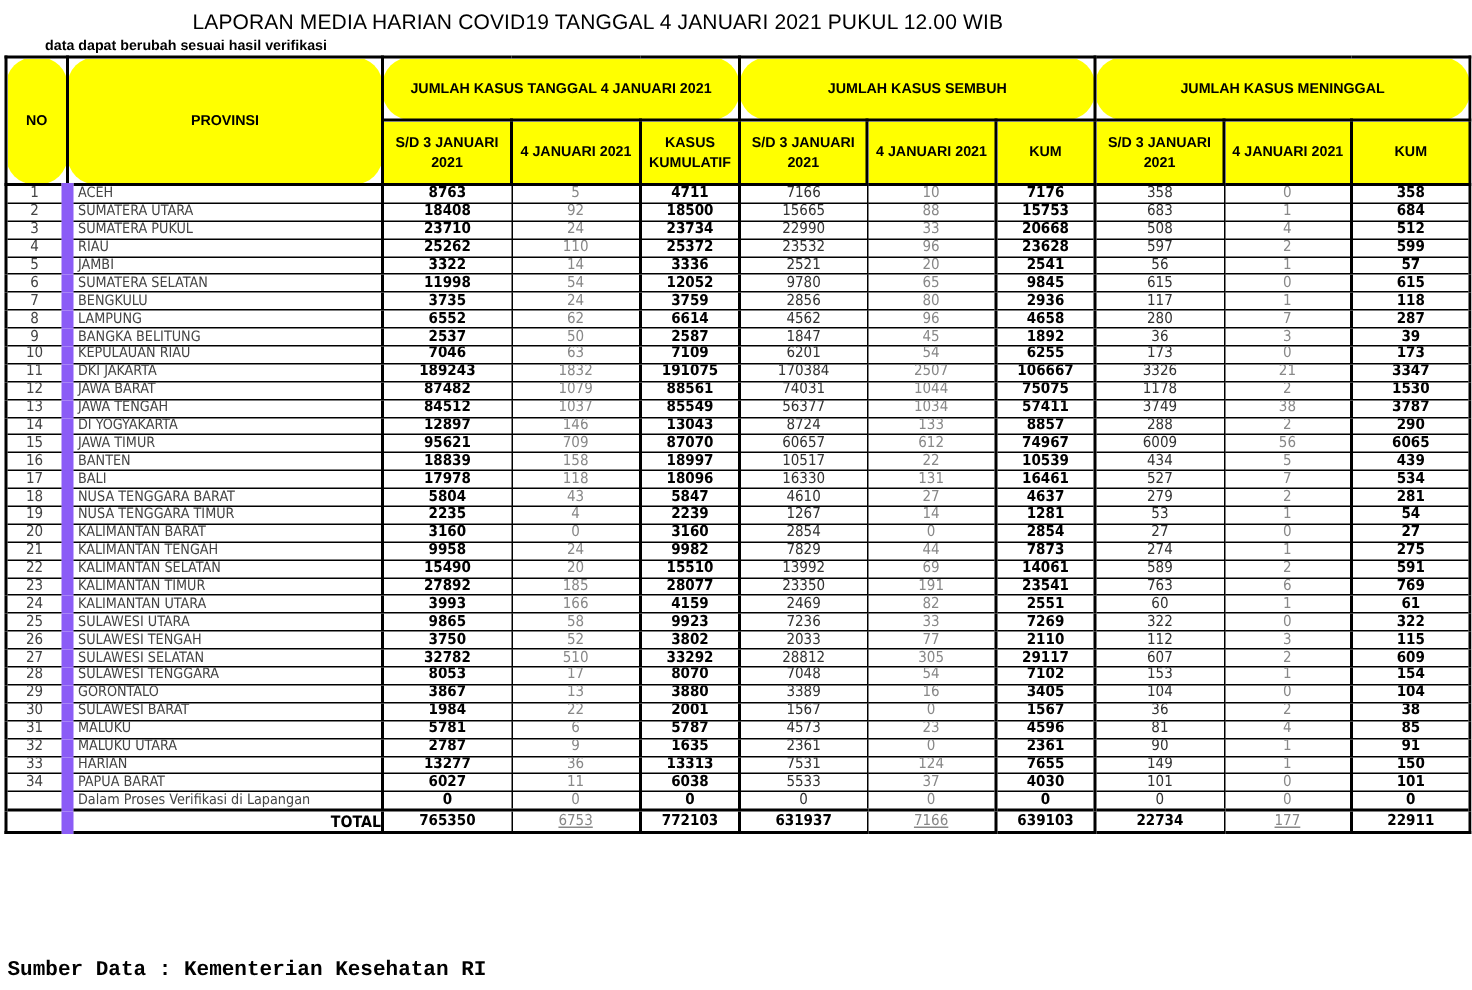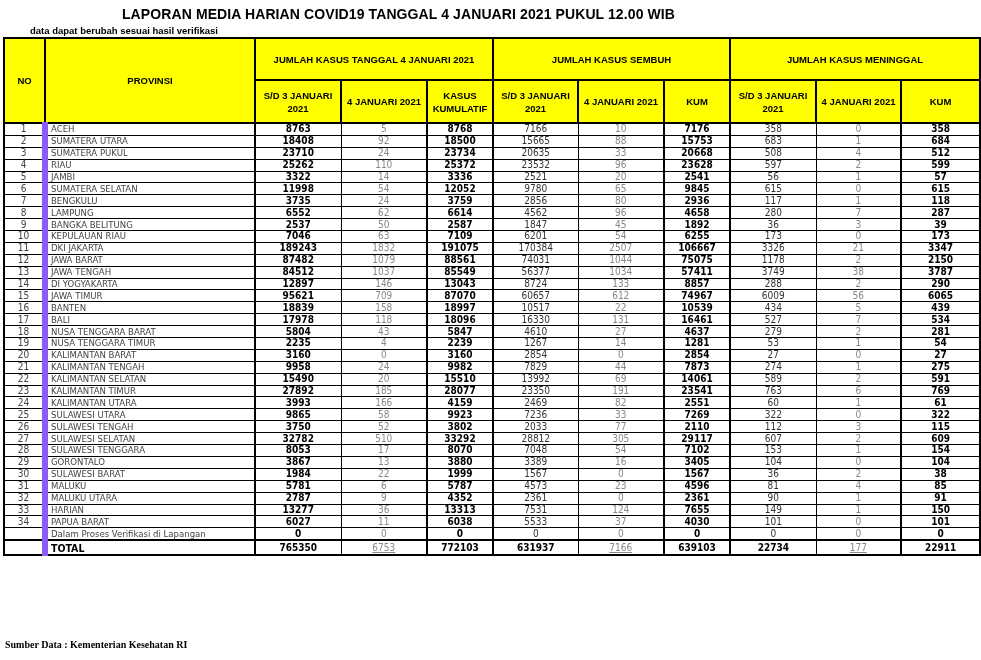--- a/index.html
+++ b/index.html
@@ -1,35 +1,35 @@
 <!DOCTYPE html>
 <html><head>
 <meta charset="utf-8">
 <style>
   html, body { margin:0; padding:0; background:#ffffff; }
   body { width:981px; height:660px; position:relative; overflow:hidden; font-family:"Liberation Sans", sans-serif; color:#000; }
-  .title { position:absolute; left:0; width:797px; top:6px; text-align:center; font-weight:bold; font-size:14px; letter-spacing:0.1px; }
+  .title { position:absolute; left:0; width:797px; top:6px; text-align:center; font-weight:normal; font-size:14px; letter-spacing:0.1px; }
   .subtitle { position:absolute; left:30px; top:25px; font-weight:bold; font-size:9.5px; }
   table.report { position:absolute; left:3px; top:37px; border-collapse:collapse; table-layout:fixed; width:976px; }
   table.report th, table.report td { border:1px solid #000; padding:0; overflow:hidden; white-space:nowrap; }
   table.report thead th { background:#ffff00; font-weight:bold; font-size:9.5px; text-align:center; line-height:13px; border:2px solid #000; }
-  table.report thead tr.h1 th { height:40px; }
+  table.report thead tr.h1 th { height:40px;border-radius:19px; }
   table.report thead tr.h2 th { height:41px; white-space:normal; }
   table.report tbody td { height:10.9px; font-size:10px; line-height:10px; text-align:center; font-family:"DejaVu Sans Condensed","DejaVu Sans", sans-serif; }
   table.report tbody td.no { color:#444; font-weight:normal; }
-  table.report tbody td.prov { text-align:left; padding-left:3px; color:#444; font-size:9.5px; border-left:6px solid #8b5cf6; }
+  table.report tbody td.prov { text-align:left; padding-left:3px; color:#444; font-size:9.5px; border-left:8px solid #8b5cf6; }
   table.report tbody td.bold { font-weight:bold; color:#000; border-left:2px solid #000; }
   table.report tbody td.day { color:#888; }
   table.report tbody td.plain { color:#333; border-left:2px solid #000; }
   table.report tbody td.lastcol { border-right:2px solid #000; }
   table.report tbody tr.total td { font-weight:bold; color:#000; border-top:2px solid #000; border-bottom:2px solid #000; height:13px; }
   table.report tbody tr.total td.day { font-weight:normal; color:#888;text-decoration:underline; }
-  table.report tbody tr.total td.prov { font-size:10.5px; color:#000; }
+  table.report tbody tr.total td.prov { font-size:10.5px; color:#000;text-align:right; }
   table.report tbody td:first-child { border-left:2px solid #000; }
-  .source { position:absolute; left:5px; top:639px; font-weight:bold; font-size:10px; font-family:Liberation Serif, serif; }
+  .source { position:absolute; left:5px; top:639px; font-weight:bold; font-size:14px; font-family:Liberation Mono, monospace; }
 </style>
 </head>
 <body>
 
 <div class="title">LAPORAN MEDIA HARIAN COVID19 TANGGAL 4 JANUARI 2021 PUKUL 12.00 WIB</div>
 <div class="subtitle">data dapat berubah sesuai hasil verifikasi</div>
 
 <table class="report">
   <colgroup>
     <col style="width:41px">
@@ -63,21 +63,21 @@
       <th>4 JANUARI 2021</th>
       <th>KUM</th>
     </tr>
   </thead>
   <tbody id="report-body">
       <tr>
         <td class="no">1</td>
         <td class="prov">ACEH</td>
         <td class="bold">8763</td>
         <td class="day">5</td>
-        <td class="bold">8768</td>
+        <td class="bold">4711</td>
         <td class="plain">7166</td>
         <td class="day">10</td>
         <td class="bold">7176</td>
         <td class="plain">358</td>
         <td class="day">0</td>
         <td class="bold lastcol">358</td>
       </tr>
       <tr>
         <td class="no">2</td>
         <td class="prov">SUMATERA UTARA</td>
@@ -90,21 +90,21 @@
         <td class="plain">683</td>
         <td class="day">1</td>
         <td class="bold lastcol">684</td>
       </tr>
       <tr>
         <td class="no">3</td>
         <td class="prov">SUMATERA PUKUL</td>
         <td class="bold">23710</td>
         <td class="day">24</td>
         <td class="bold">23734</td>
-        <td class="plain">20635</td>
+        <td class="plain">22990</td>
         <td class="day">33</td>
         <td class="bold">20668</td>
         <td class="plain">508</td>
         <td class="day">4</td>
         <td class="bold lastcol">512</td>
       </tr>
       <tr>
         <td class="no">4</td>
         <td class="prov">RIAU</td>
         <td class="bold">25262</td>
@@ -212,21 +212,21 @@
         <td class="no">12</td>
         <td class="prov">JAWA BARAT</td>
         <td class="bold">87482</td>
         <td class="day">1079</td>
         <td class="bold">88561</td>
         <td class="plain">74031</td>
         <td class="day">1044</td>
         <td class="bold">75075</td>
         <td class="plain">1178</td>
         <td class="day">2</td>
-        <td class="bold lastcol">2150</td>
+        <td class="bold lastcol">1530</td>
       </tr>
       <tr>
         <td class="no">13</td>
         <td class="prov">JAWA TENGAH</td>
         <td class="bold">84512</td>
         <td class="day">1037</td>
         <td class="bold">85549</td>
         <td class="plain">56377</td>
         <td class="day">1034</td>
         <td class="bold">57411</td>
@@ -440,21 +440,21 @@
         <td class="bold">3405</td>
         <td class="plain">104</td>
         <td class="day">0</td>
         <td class="bold lastcol">104</td>
       </tr>
       <tr>
         <td class="no">30</td>
         <td class="prov">SULAWESI BARAT</td>
         <td class="bold">1984</td>
         <td class="day">22</td>
-        <td class="bold">1999</td>
+        <td class="bold">2001</td>
         <td class="plain">1567</td>
         <td class="day">0</td>
         <td class="bold">1567</td>
         <td class="plain">36</td>
         <td class="day">2</td>
         <td class="bold lastcol">38</td>
       </tr>
       <tr>
         <td class="no">31</td>
         <td class="prov">MALUKU</td>
@@ -466,21 +466,21 @@
         <td class="bold">4596</td>
         <td class="plain">81</td>
         <td class="day">4</td>
         <td class="bold lastcol">85</td>
       </tr>
       <tr>
         <td class="no">32</td>
         <td class="prov">MALUKU UTARA</td>
         <td class="bold">2787</td>
         <td class="day">9</td>
-        <td class="bold">4352</td>
+        <td class="bold">1635</td>
         <td class="plain">2361</td>
         <td class="day">0</td>
         <td class="bold">2361</td>
         <td class="plain">90</td>
         <td class="day">1</td>
         <td class="bold lastcol">91</td>
       </tr>
       <tr>
         <td class="no">33</td>
         <td class="prov">HARIAN</td>

